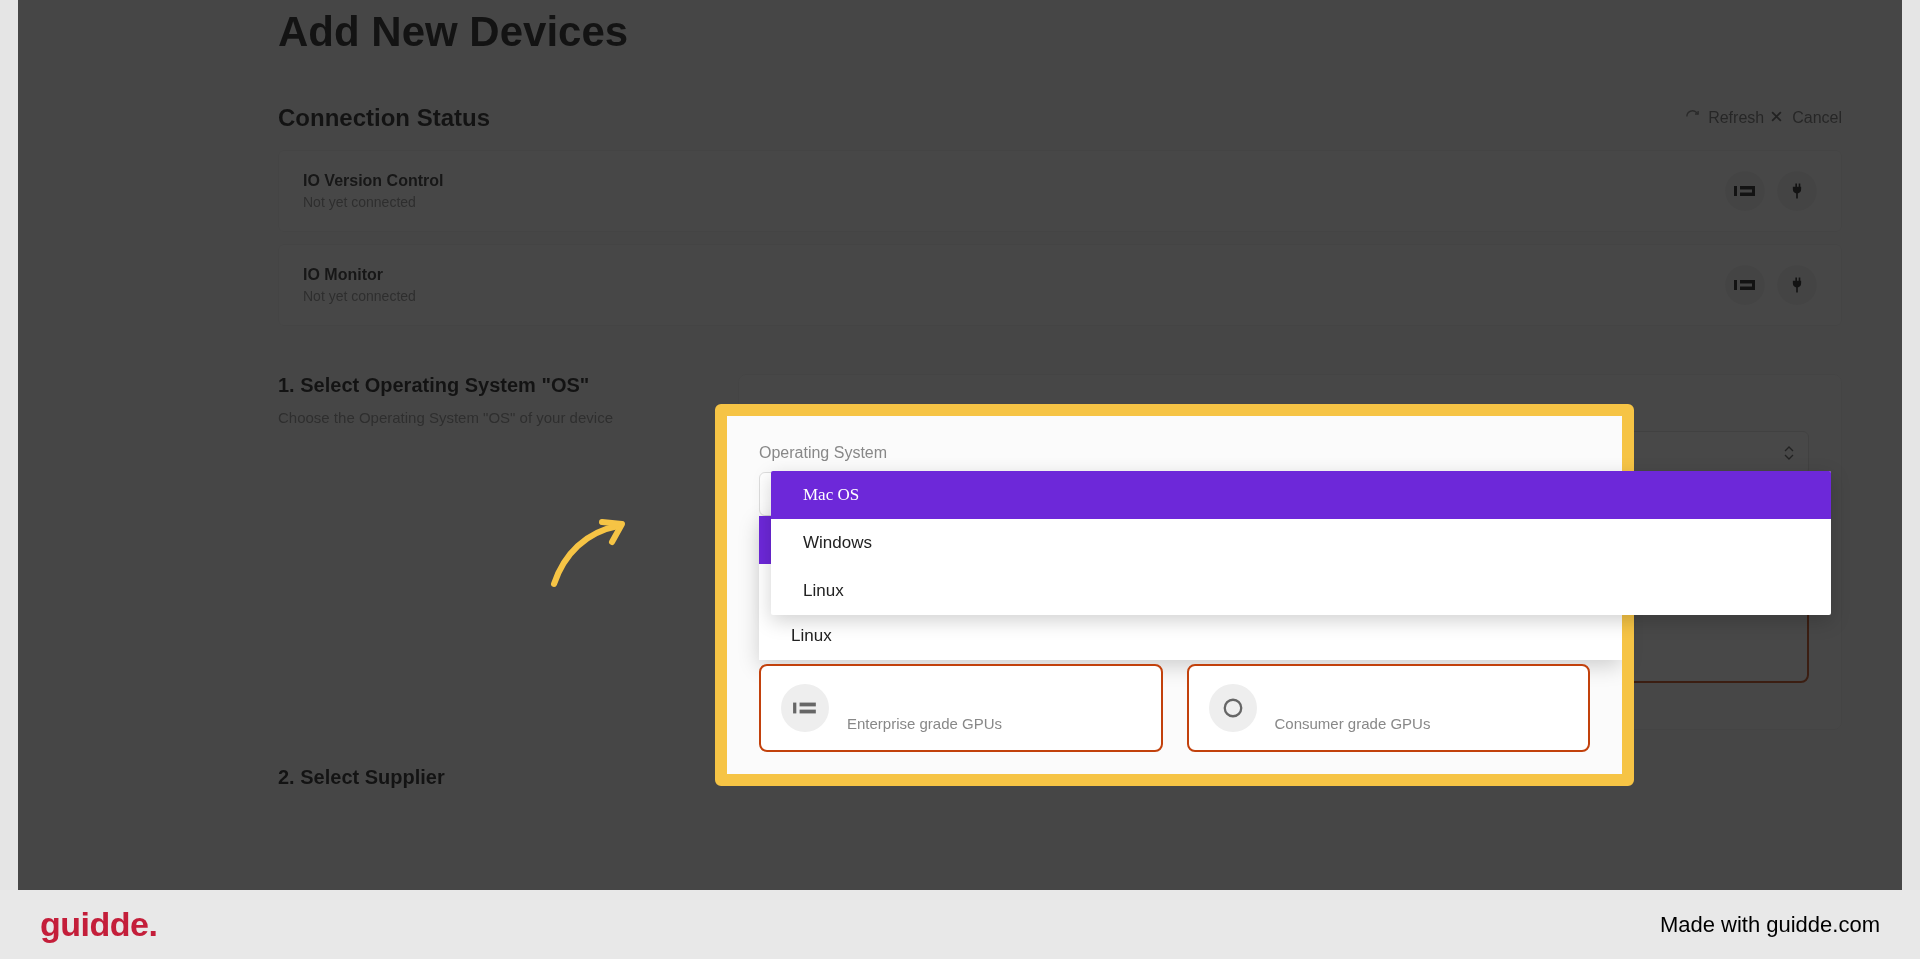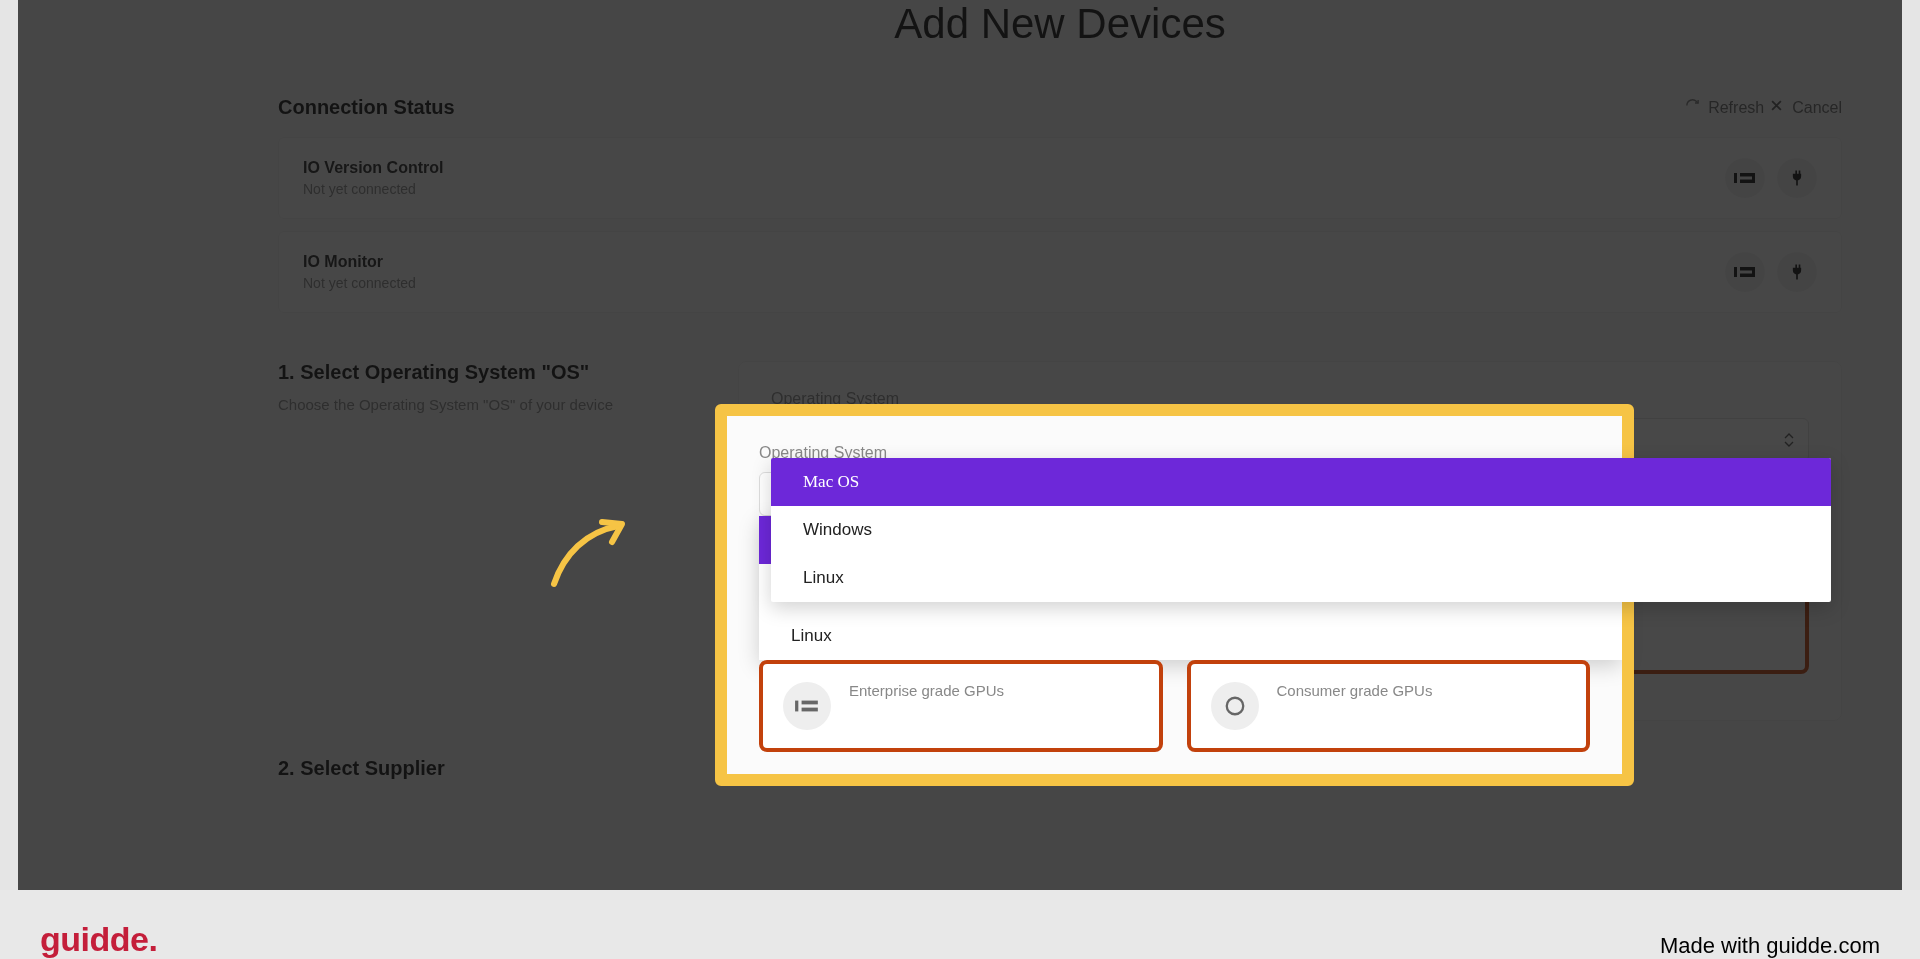--- a/index.html
+++ b/index.html
@@ -1,23 +1,23 @@
 <!DOCTYPE html>
 <html><head>
 <meta charset="utf-8">
 <style>
   * { box-sizing: border-box; margin: 0; padding: 0; }
   html, body { width: 1920px; height: 959px; font-family: -apple-system, BlinkMacSystemFont, "Segoe UI", Arial, sans-serif; background: #e5e5e5; overflow: hidden; }
   .frame { position: absolute; left: 18px; top: 0; width: 1884px; height: 890px; background: #f7f7f7; overflow: hidden; }
   .dim-overlay { position: absolute; inset: 0; background: rgba(20,20,20,0.78); z-index: 5; pointer-events: none; }
   .app { position: absolute; inset: 0; padding: 0; }
   .content { position: relative; width: 100%; padding-left: 260px; padding-right: 60px; }
-  .page-title { font-size: 42px; font-weight: 400; color: #111; padding-bottom: 48px; text-align: center; }
+  .page-title { font-size: 42px; font-weight: 700; color: #111; padding-top: 8px; padding-bottom: 48px; }
   .status-header { display: flex; align-items: center; justify-content: space-between; padding-bottom: 18px; }
-  .status-title { font-size: 20px; font-weight: 700; color: #111; }
+  .status-title { font-size: 24px; font-weight: 700; color: #111; }
   .status-actions { display: flex; gap: 5px; align-items: center; }
   .act-btn { display: inline-flex; align-items: center; gap: 8px; font-size: 16px; color: #666; cursor: pointer; background: none; border: none; }
   .act-btn svg { width: 15px; height: 15px; }
   .status-card { background: #fbfbfb; border: 1px solid #eee; border-radius: 6px; padding: 20px 24px; margin-bottom: 12px; display: flex; align-items: center; justify-content: space-between; }
   .status-left {}
   .status-name { font-size: 16px; font-weight: 600; color: #222; margin-bottom: 4px; }
   .status-sub { font-size: 14px; color: #888; }
   .status-right { display: flex; gap: 12px; align-items: center; }
   .status-icon { width: 40px; height: 40px; border-radius: 50%; background: #eee; display:flex; align-items:center; justify-content:center; }
   .status-icon svg { width: 24px; height: 18px; }
@@ -30,30 +30,30 @@
   .section-right { flex: 1; position: relative; }
   .panel { background: #fbfbfb; border: 1px solid #eee; border-radius: 8px; padding: 28px 32px 46px; position: relative; }
   .field-label { font-size: 16px; color: #888; margin-bottom: 10px; display: block; }
   .select-box { width: 100%; height: 44px; border: 1px solid #ddd; border-radius: 6px; background: #fff; display: flex; align-items: center; padding: 0 16px; font-size: 16px; color: #333; position: relative; cursor: pointer; }
   .chevrons { position: absolute; right: 14px; top: 50%; transform: translateY(-50%); display:flex; flex-direction:column; gap:2px; }
   .chevrons svg { width: 10px; height: 6px; }
   .dropdown { position: absolute; left: 32px; right: 10px; top: 96px; background: #fff; box-shadow: 0 6px 20px rgba(0,0,0,0.18); border-radius: 2px; z-index: 30; overflow: hidden; }
   .dropdown-item { padding: 14px 32px; font-size: 17px; color: #222; cursor: pointer; }
   .dropdown-item.highlight { background: #6d28d9; color: #fff; font-family: Liberation Serif, serif; }
   .supplier-row { display: flex; gap: 24px; margin-top: 40px; }
-  .supplier-card { flex: 1; border: 4px solid #c2410c; border-radius: 8px; padding: 18px 20px; display: flex; align-items: flex-start; gap: 18px; background: #fff; }
+  .supplier-card { flex: 1; border: 2px solid #c2410c; border-radius: 8px; padding: 18px 20px; display: flex; align-items: flex-end; gap: 18px; background: #fff; }
   .supp-icon { width: 48px; height: 48px; border-radius: 50%; background: #eee; display: flex; align-items: center; justify-content: center; }
   .supp-text { font-size: 15px; color: #888; }
 
   .highlight-box { position: absolute; border: 12px solid #f6c445; border-radius: 6px; z-index: 20; pointer-events: none; }
   .cutout { position: absolute; background: #fff; z-index: 10; }
   .arrow-annot { position: absolute; z-index: 25; }
   .arrow-annot svg { width: 90px; height: 80px; }
 
-  .footer-bar { position: absolute; left: 0; right: 0; bottom: 0; height: 69px; background: #e8e8e8; display: flex; align-items: flex-end; justify-content: space-between; padding: 0 40px; }
+  .footer-bar { position: absolute; left: 0; right: 0; bottom: 0; height: 69px; background: #e8e8e8; display: flex; align-items: center; justify-content: space-between; padding: 0 40px; }
   .brand { font-size: 34px; font-weight: 700; color: #c41e3a; letter-spacing: -0.5px; }
   .made-with { font-size: 22px; color: #000000; }
 </style>
 </head>
 <body>
 
 <div class="frame">
   <div class="app">
     <div class="content">
       <h1 class="page-title">Add New Devices</h1>

